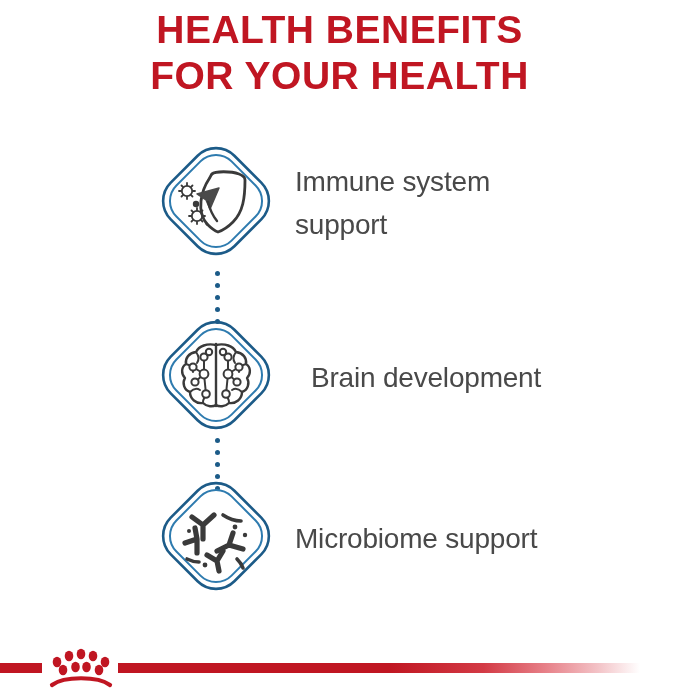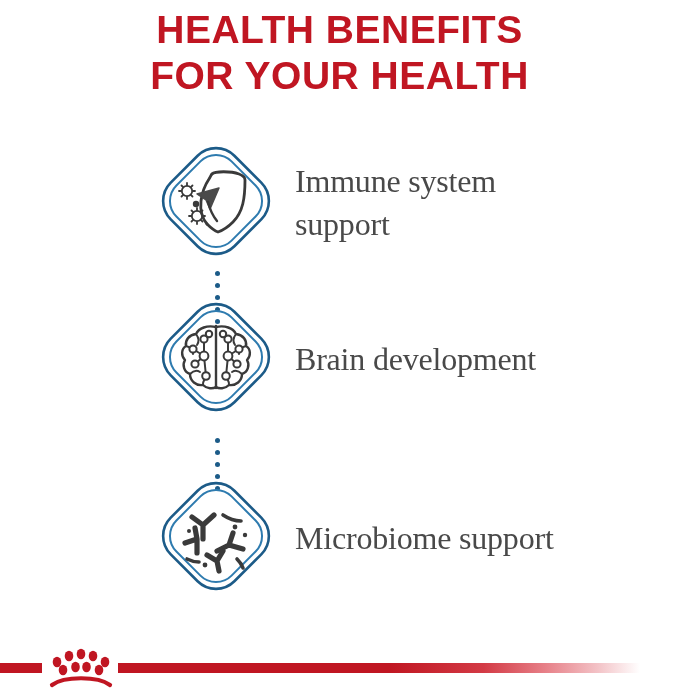--- a/index.html
+++ b/index.html
@@ -35,42 +35,42 @@
   
   .benefit-row {
     position: absolute;
     left: 0;
     width: 679px;
     height: 130px;
     display: flex;
     align-items: center;
   }
   #row-0 { top: 138px; }
-  #row-1 { top: 294px; }
+  #row-1 { top: 312px; gap: 16px; }
   #row-2 { top: 473px; }
 
   .icon-slot {
     width: 290px;
     height: 130px;
     position: relative;
     flex: 0 0 290px;
   }
   .icon-frame {
     position: absolute;
     left: 153px;
     top: 0px;
     width: 126px;
     height: 126px;
   }
   .benefit-label {
     flex: 1 1 auto;
     color: #494949;
-    font-size: 32px;
+    font-size: 28px;
     line-height: 43px;
-    font-family: Liberation Serif, serif;
+    font-family: Liberation Sans, sans-serif;
     font-weight: normal;
     letter-spacing: -0.2px;
     white-space: pre-line;
     margin-left: 5px;
   }
 
   
   .connector {
     position: absolute;
     left: 214px;

